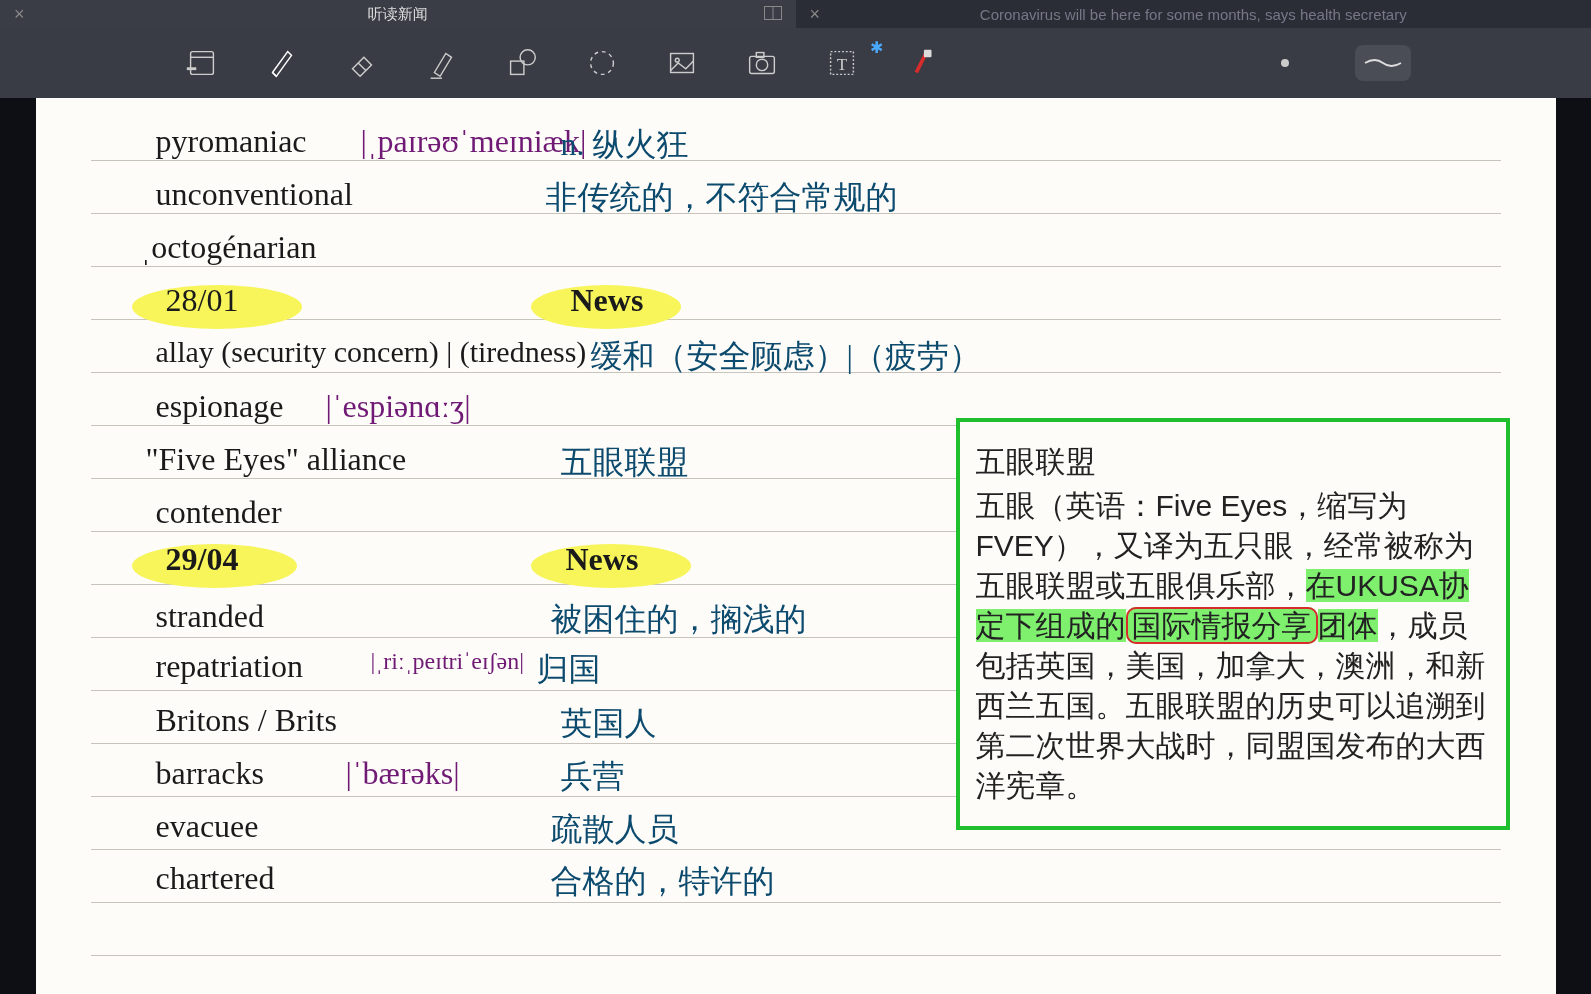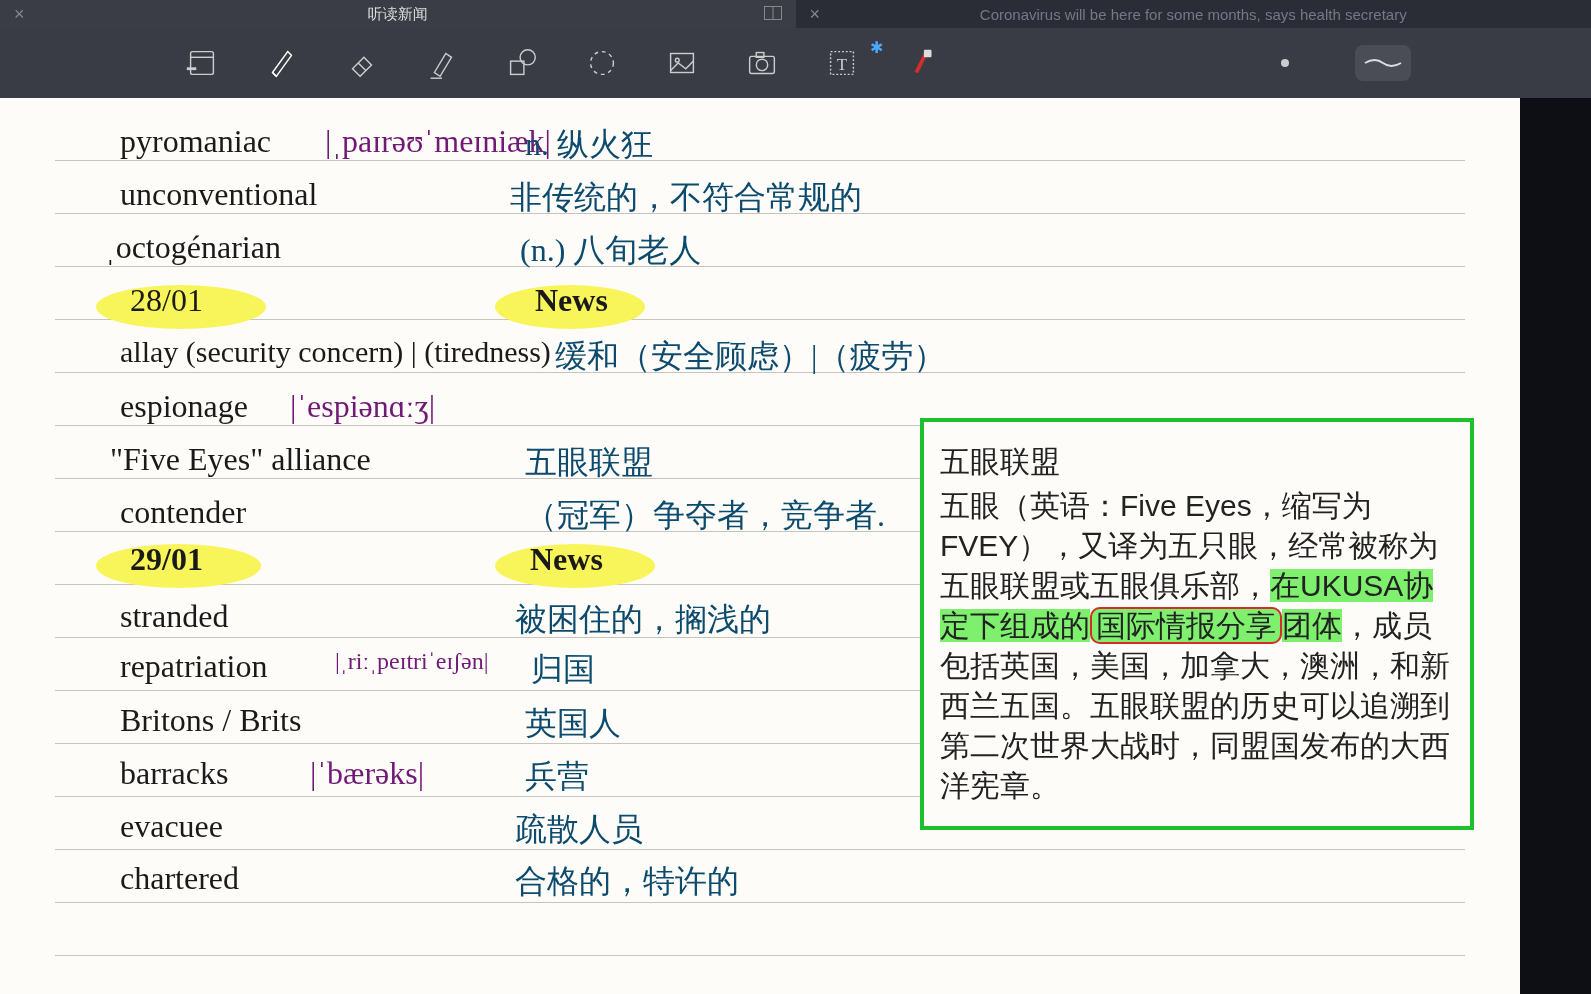--- a/index.html
+++ b/index.html
@@ -11,21 +11,21 @@
 .tab-close{position:absolute;left:14px;color:#888;font-size:18px;cursor:pointer}
 .tab-split{position:absolute;right:14px;color:#888}
 .toolbar{height:70px;background:#393c45;display:flex;align-items:center;padding:0 180px;gap:36px;position:relative}
 .tool{width:44px;height:44px;display:flex;align-items:center;justify-content:center;color:#ccc;cursor:pointer}
 .tool svg{width:38px;height:38px;stroke:#ccc;fill:none;stroke-width:1.5}
 .tool.selected svg{stroke:#fff}
 .bt-dot{position:absolute;color:#4aa8ff;font-size:16px;left:870px;top:10px}
 .dot{width:8px;height:8px;background:#ccc;border-radius:50%;margin-left:auto}
 .linestyle{width:56px;height:36px;background:#4a4d56;border-radius:8px;display:flex;align-items:center;justify-content:center;margin-left:30px}
 .linestyle svg{width:40px;height:12px}
-.canvas-wrap{flex:1;background:#0d0f14;display:flex;justify-content:flex-start;padding:0}
+.canvas-wrap{flex:1;background:#0d0f14;display:flex;justify-content:center;padding:0}
 .page{width:1520px;height:896px;background:#fdfcf9;position:relative;overflow:hidden}
 .line{position:absolute;left:55px;right:55px;border-bottom:1px solid #c8c4bc}
 .hw{position:absolute;font-family:"Comic Sans MS","Segoe Script",cursive;font-size:32px;color:#1a1a1a;white-space:nowrap}
 .hw.blue{color:#701a75}
 .hw.red{color:#0c4a6e}
 .hl{position:absolute;background:#f7f55a;border-radius:50%/50%;height:44px}
 .infobox{position:absolute;border:4px solid #1fbf2e;background:#fdfcf9;padding:20px 16px;font-family:-apple-system,sans-serif;font-size:30px;line-height:40px;color:#222}
 .infobox .title{font-size:30px;margin-bottom:4px}
 .ghl{background:#7ef06e}
 .rbox{border:2.5px solid #d62c2c;border-radius:10px;padding:0 4px}
@@ -150,46 +150,44 @@
       <div class="hl" style="left:495px;top:446px;width:160px"></div>
 
       <span class="hw" style="left:120px;top:25px">pyromaniac</span>
       <span class="hw blue" style="left:325px;top:25px">|ˌpaɪrəʊˈmeɪniæk|</span>
       <span class="hw red" style="left:525px;top:25px">n. 纵火狂</span>
 
       <span class="hw" style="left:120px;top:78px">unconventional</span>
       <span class="hw red" style="left:510px;top:78px">非传统的，不符合常规的</span>
 
       <span class="hw" style="left:105px;top:131px">ˌoctogénarian</span>
-      <span class="hw red" style="left:520px;top:131px">(n.) 八旬老人</span>
 
       <span class="hw" style="left:130px;top:184px;font-weight:normal">28/01</span>
       <span class="hw" style="left:535px;top:184px;font-weight:bold">News</span>
 
       <span class="hw red" style="left:555px;top:237px">缓和（安全顾虑）|（疲劳）</span>
       <span class="hw" style="left:120px;top:237px;font-size:30px">allay (security concern) | (tiredness)</span>
 
       <span class="hw" style="left:120px;top:290px">espionage</span>
       <span class="hw blue" style="left:290px;top:290px">|ˈespiənɑːʒ|</span>
 
       <span class="hw" style="left:110px;top:343px">"Five Eyes" alliance</span>
       <span class="hw red" style="left:525px;top:343px">五眼联盟</span>
 
       <span class="hw" style="left:120px;top:396px">contender</span>
-      <span class="hw red" style="left:525px;top:396px">（冠军）争夺者，竞争者.</span>
-
-      <span class="hw" style="left:130px;top:443px;font-weight:bold">29/01</span>
+
+      <span class="hw" style="left:130px;top:443px;font-weight:bold">29/04</span>
       <span class="hw" style="left:530px;top:443px;font-weight:bold">News</span>
 
       <span class="hw" style="left:120px;top:500px">stranded</span>
       <span class="hw red" style="left:515px;top:500px">被困住的，搁浅的</span>
 
       <span class="hw" style="left:120px;top:550px">repatriation</span>
       <span class="hw blue" style="left:335px;top:550px;font-size:24px">|ˌriːˌpeɪtriˈeɪʃən|</span>
-      <span class="hw red" style="left:531px;top:550px">归国</span>
+      <span class="hw red" style="left:501px;top:550px">归国</span>
 
       <span class="hw" style="left:120px;top:604px">Britons / Brits</span>
       <span class="hw red" style="left:525px;top:604px">英国人</span>
 
       <span class="hw" style="left:120px;top:657px">barracks</span>
       <span class="hw blue" style="left:310px;top:657px">|ˈbærəks|</span>
       <span class="hw red" style="left:525px;top:657px">兵营</span>
 
       <span class="hw" style="left:120px;top:710px">evacuee</span>
       <span class="hw red" style="left:515px;top:710px">疏散人员</span>

